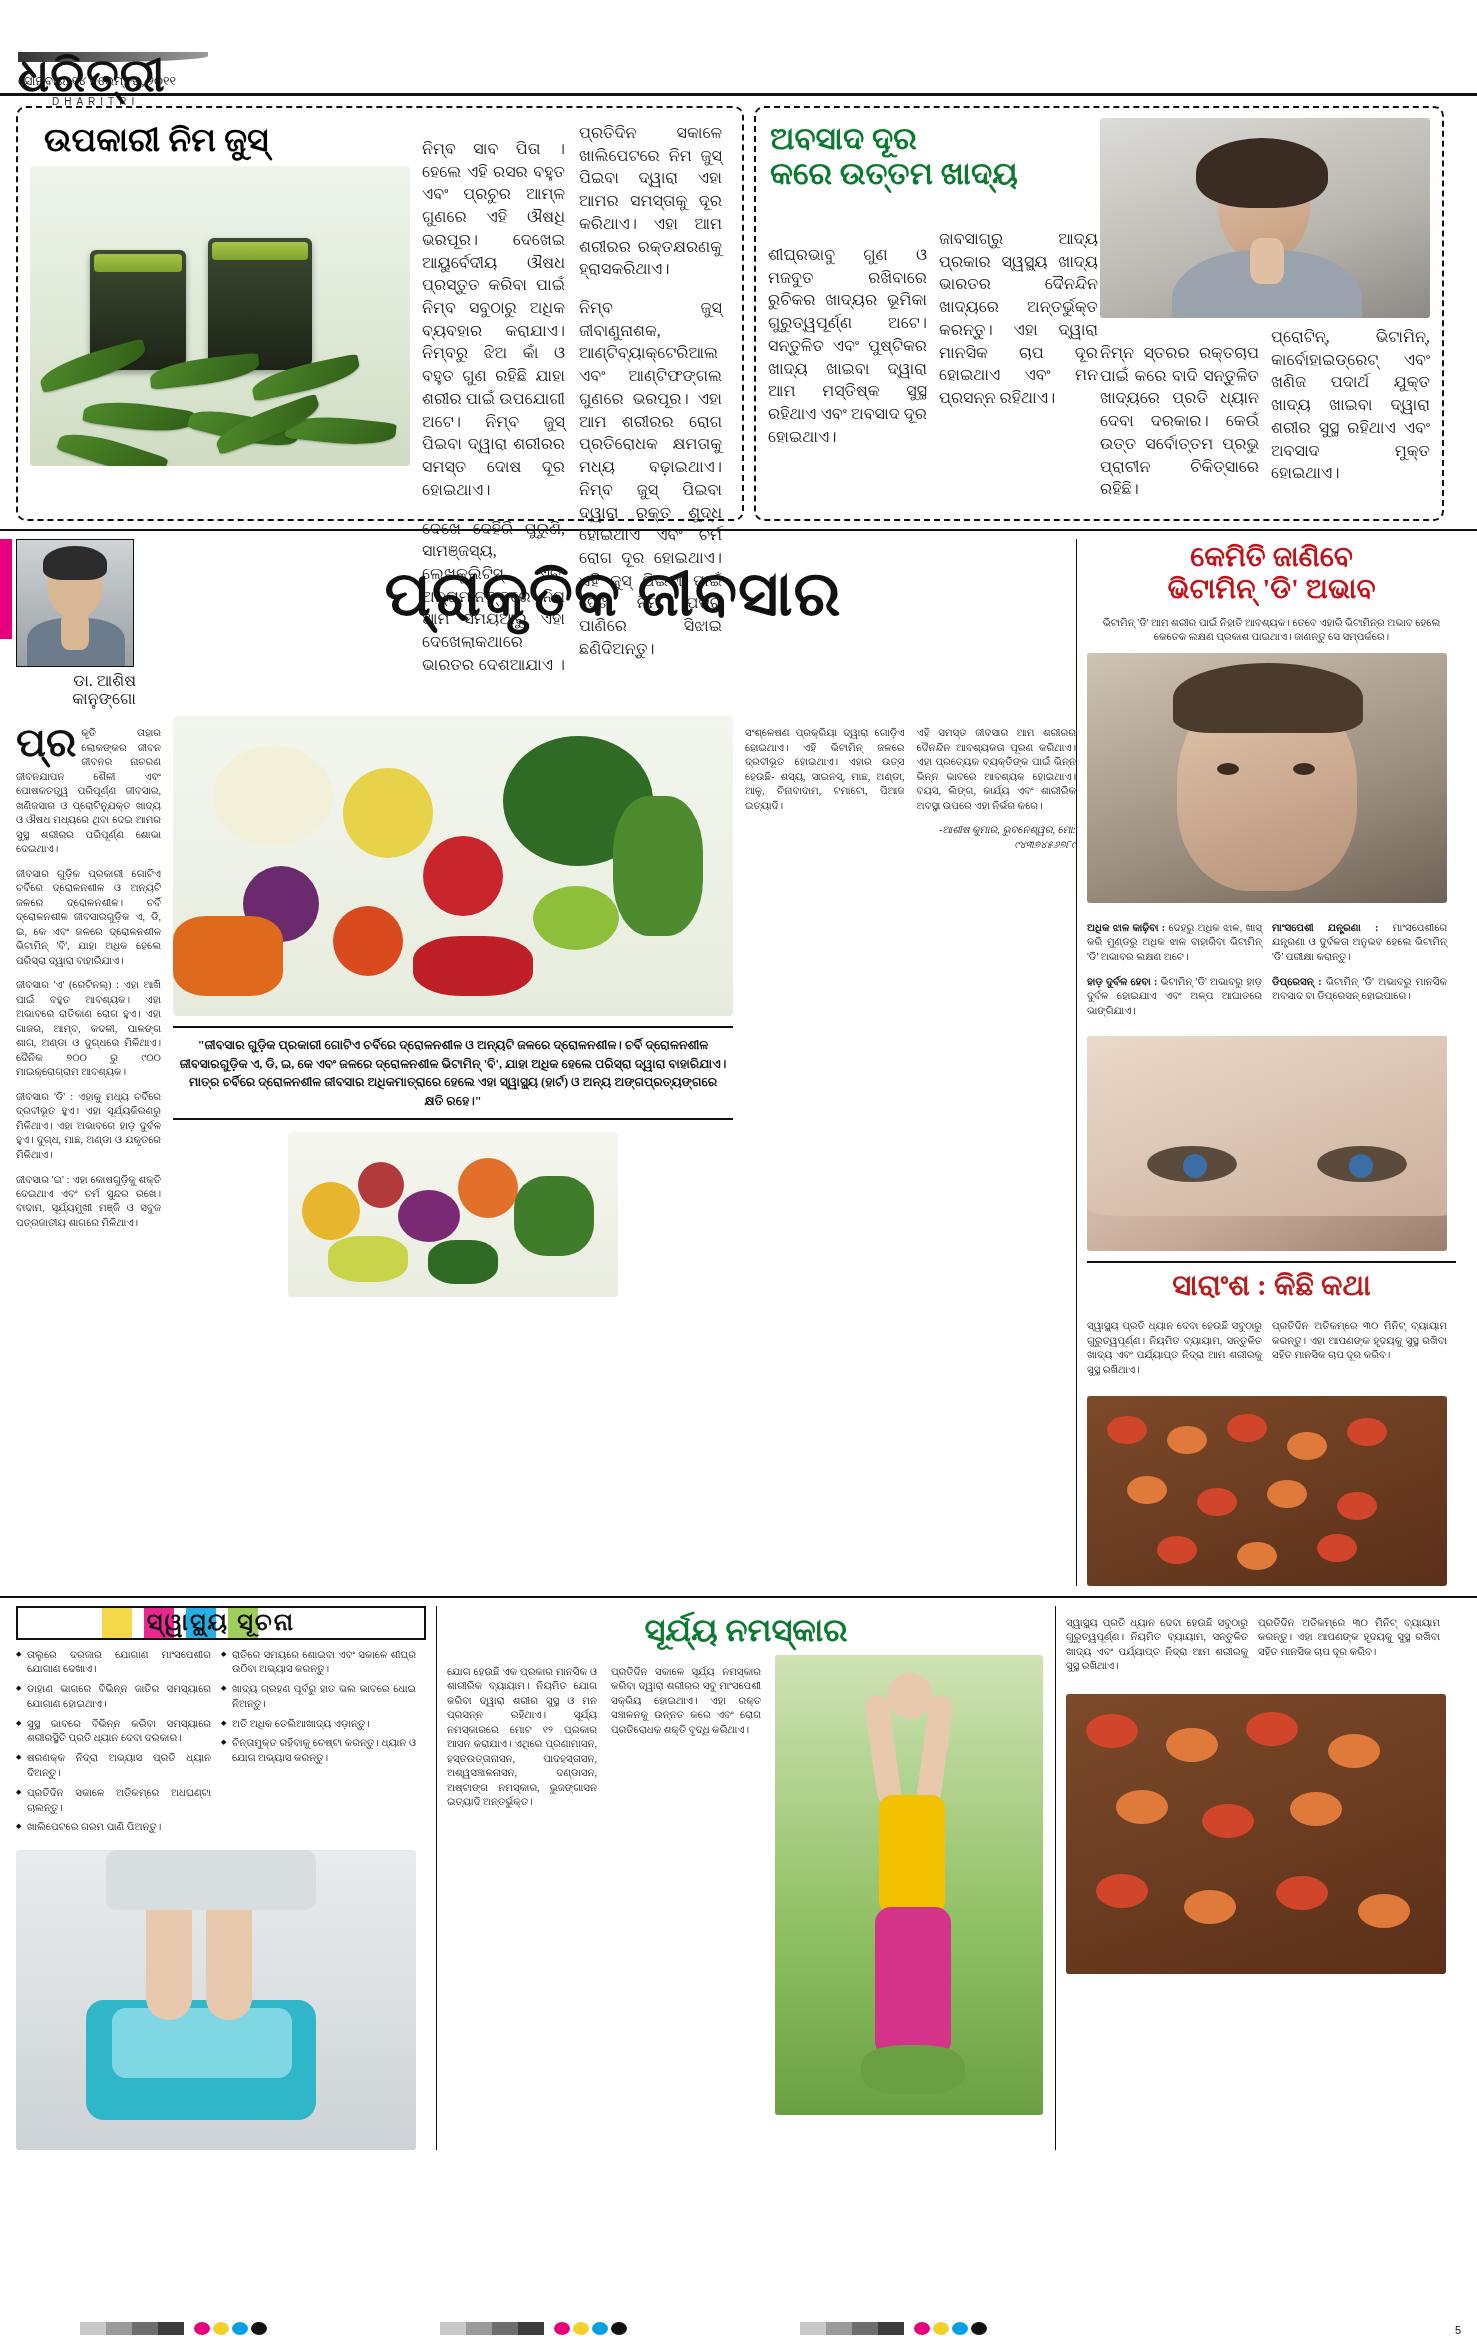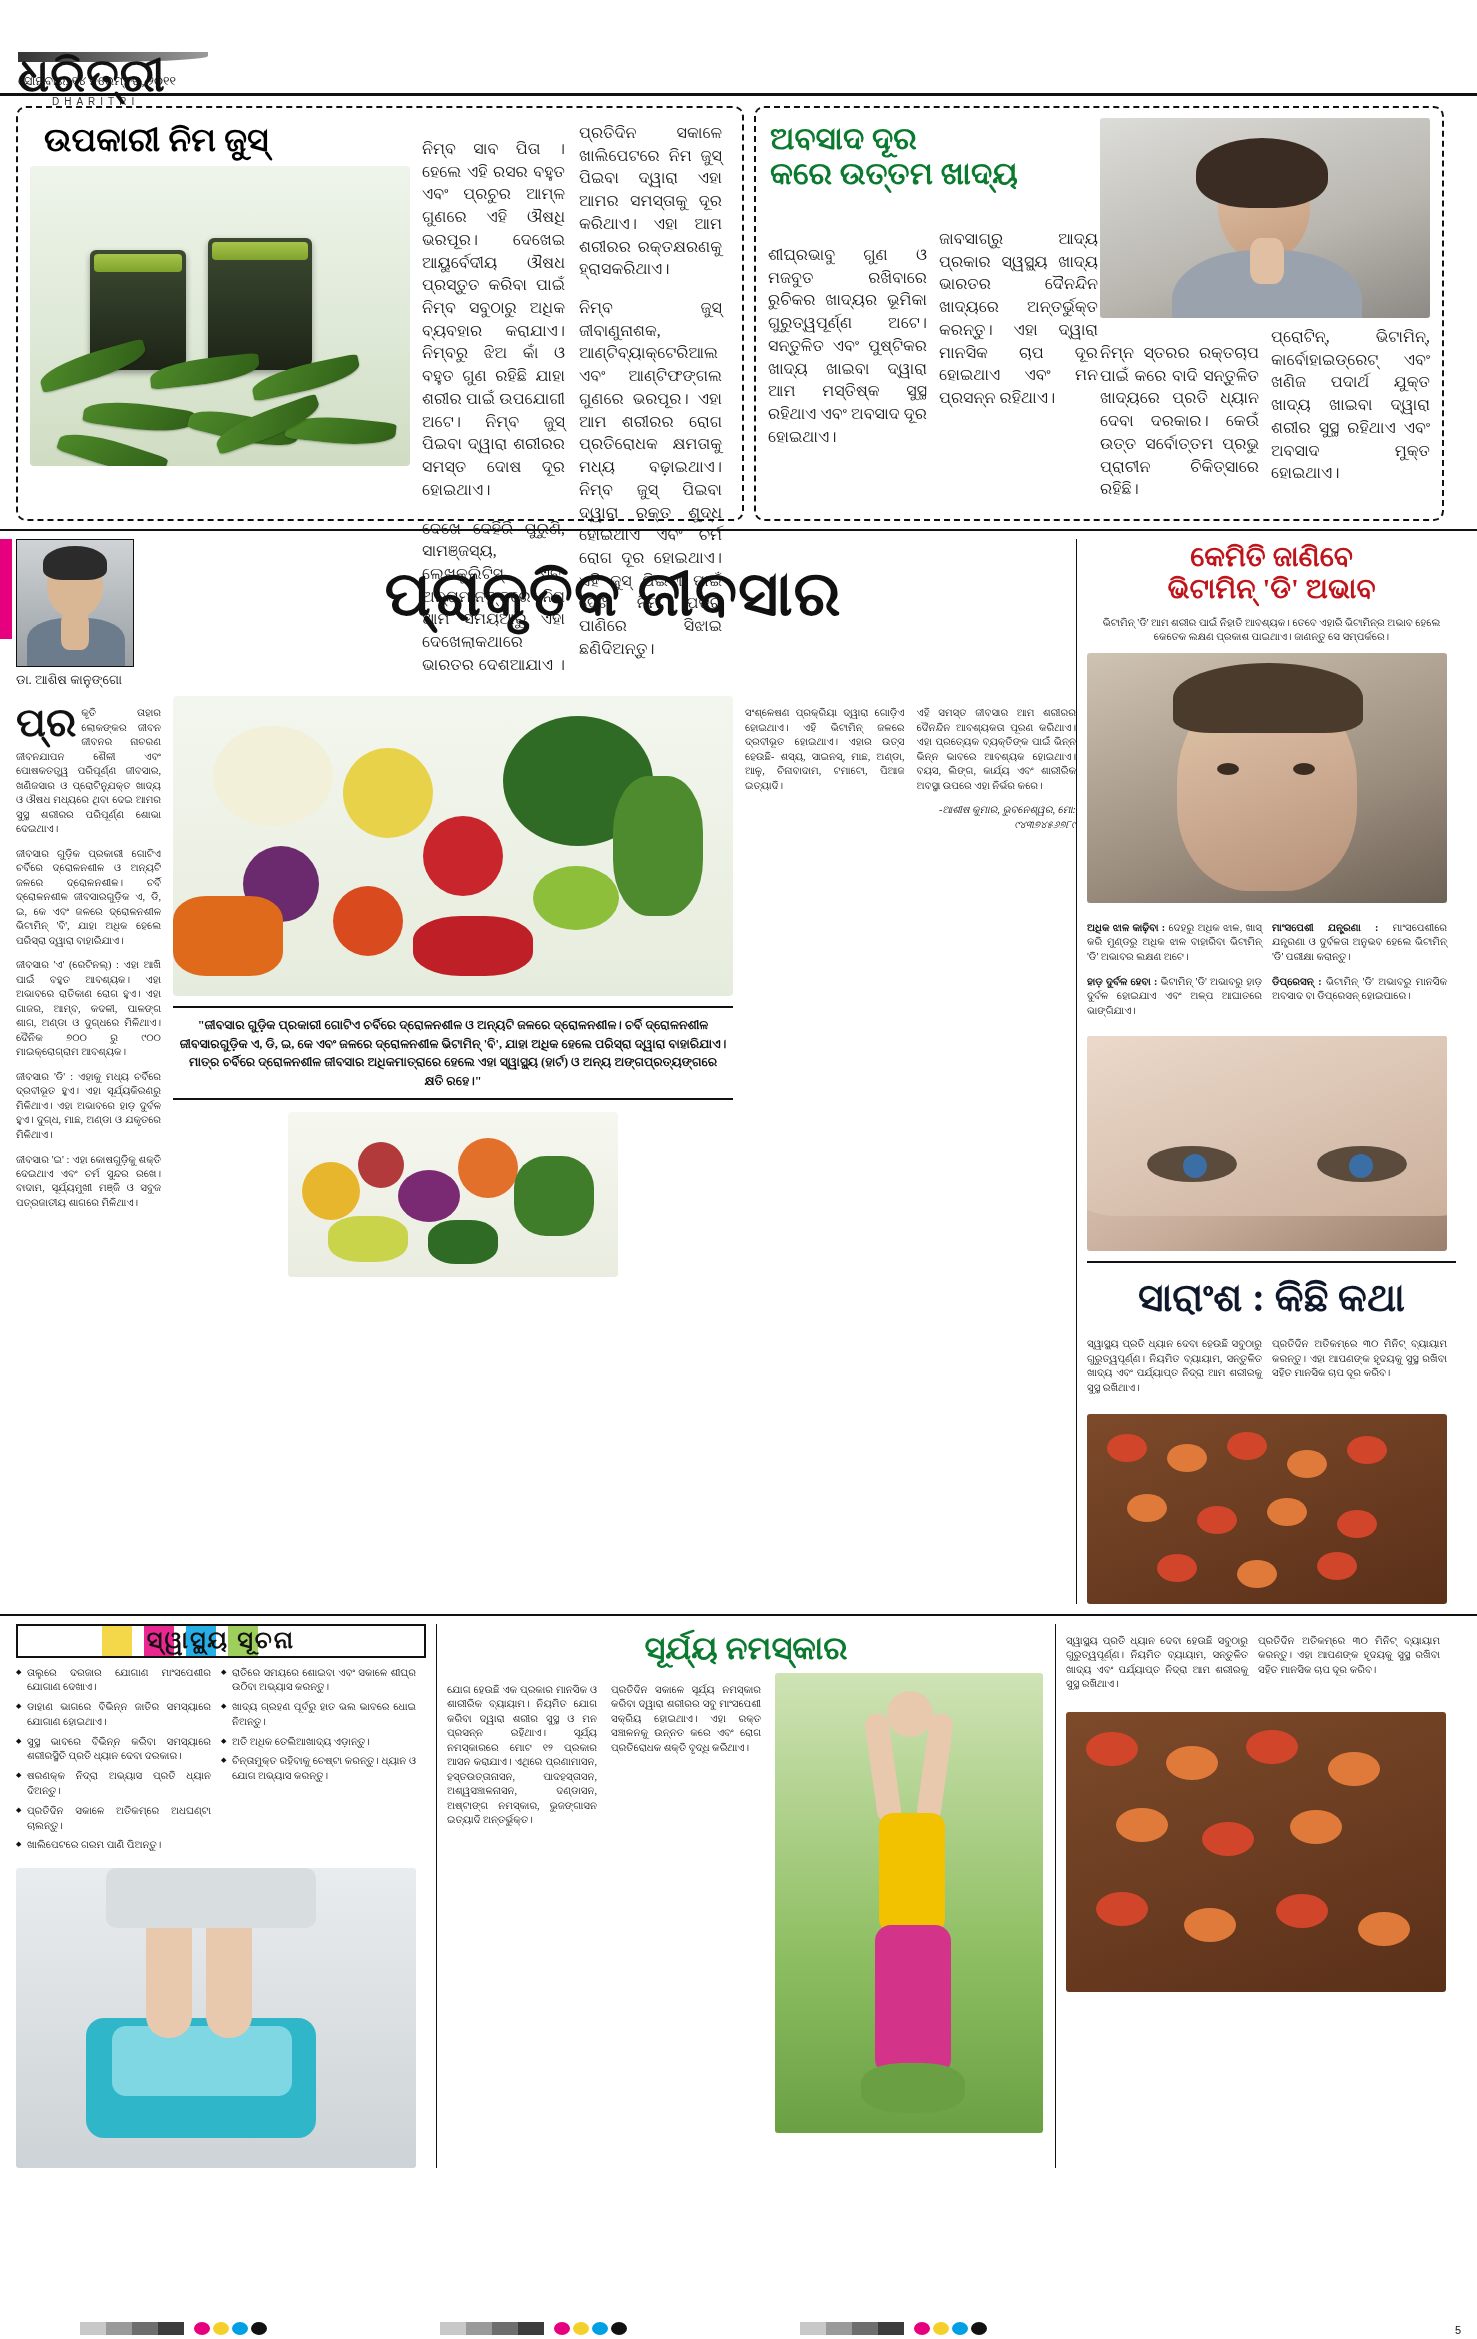--- a/index.html
+++ b/index.html
@@ -94,21 +94,21 @@
   
   .mainrow { display:flex; gap:0px; padding:8px 16px 0 16px; }
   .main-left { width:1060px; position:relative; }
   .main-right { width:380px; position:relative; padding-left:10px; border-left:1px solid #111; }
 
   .author-box { width:120px; }
   .author-photo {
     width:118px; height:128px; border:1px solid #111; overflow:hidden; position:relative;
     background:linear-gradient(180deg,#cfd3d6,#9aa0a4);
   }
-  .author-name { font-family:"Liberation Serif", serif; font-size:13px; text-align:left; margin-top:5px; }
+  .author-name { font-family:"Liberation Serif", serif; font-size:16px; text-align:right; margin-top:5px; }
   .magenta-bar { position:absolute; left:0; top:0; width:12px; height:100px; background:#e6007e; }
 
   .big-title {
     font-family:"Liberation Serif", serif;
     font-size:62px; font-weight:bold; letter-spacing:1px; color:#111;
     text-align:center;
   }
   .veg-basket {
     width:560px; height:300px; border-radius:4px; overflow:hidden; position:relative;
     background:linear-gradient(180deg,#f3f6ee,#e6ecdd);
@@ -133,22 +133,22 @@
 
   .hd-vitd {
     font-family:"Liberation Serif", serif; font-size:28px; font-weight:bold;
     color:#c0141b; text-align:center; line-height:1.3;
   }
   .vitd-photo { width:360px; height:250px; overflow:hidden; position:relative;
     background:linear-gradient(160deg,#cfc3b4,#9d8f80 60%,#6d6256); border-radius:3px; }
   .vitd-photo2 { width:360px; height:215px; overflow:hidden; position:relative;
     background:linear-gradient(150deg,#e8d9cd,#c7ab99 60%,#9a7f6d); border-radius:3px; }
   .hd-sarans {
-    font-family:"Liberation Serif", serif; font-size:39px; font-weight:bold; color:#0f172a;
-    text-align:center; border-top:2px solid #111; padding-top:12px;
+    font-family:"Liberation Serif", serif; font-size:29px; font-weight:bold; color:#b91c1c;
+    text-align:center; border-top:2px solid #111; padding-top:6px;
   }
   .cells-photo { width:360px; height:190px; overflow:hidden; position:relative;
     background:linear-gradient(160deg,#7d4a2a,#5a3019); border-radius:3px; }
 
   
   .bottomrow { display:flex; padding:6px 16px 0 16px; gap:0; }
   .b1 { width:420px; position:relative; padding-right:10px; }
   .b2 { width:620px; position:relative; padding:0 10px; border-left:1px solid #111; border-right:1px solid #111;}
   .b3 { width:400px; position:relative; padding-left:10px; }
 

